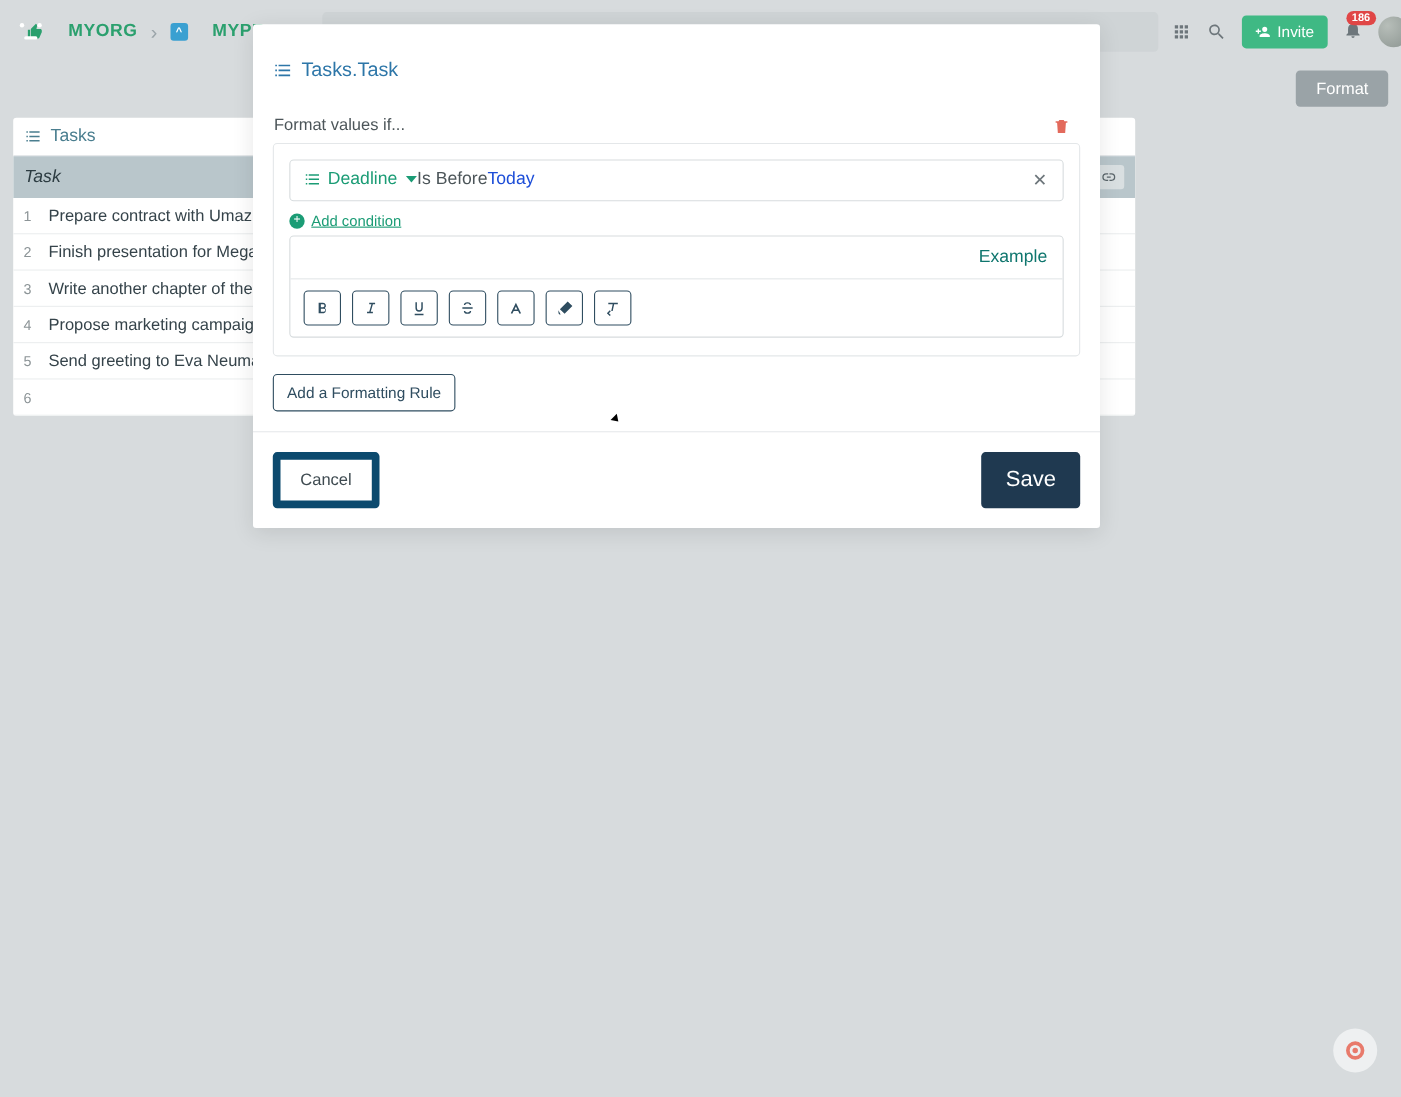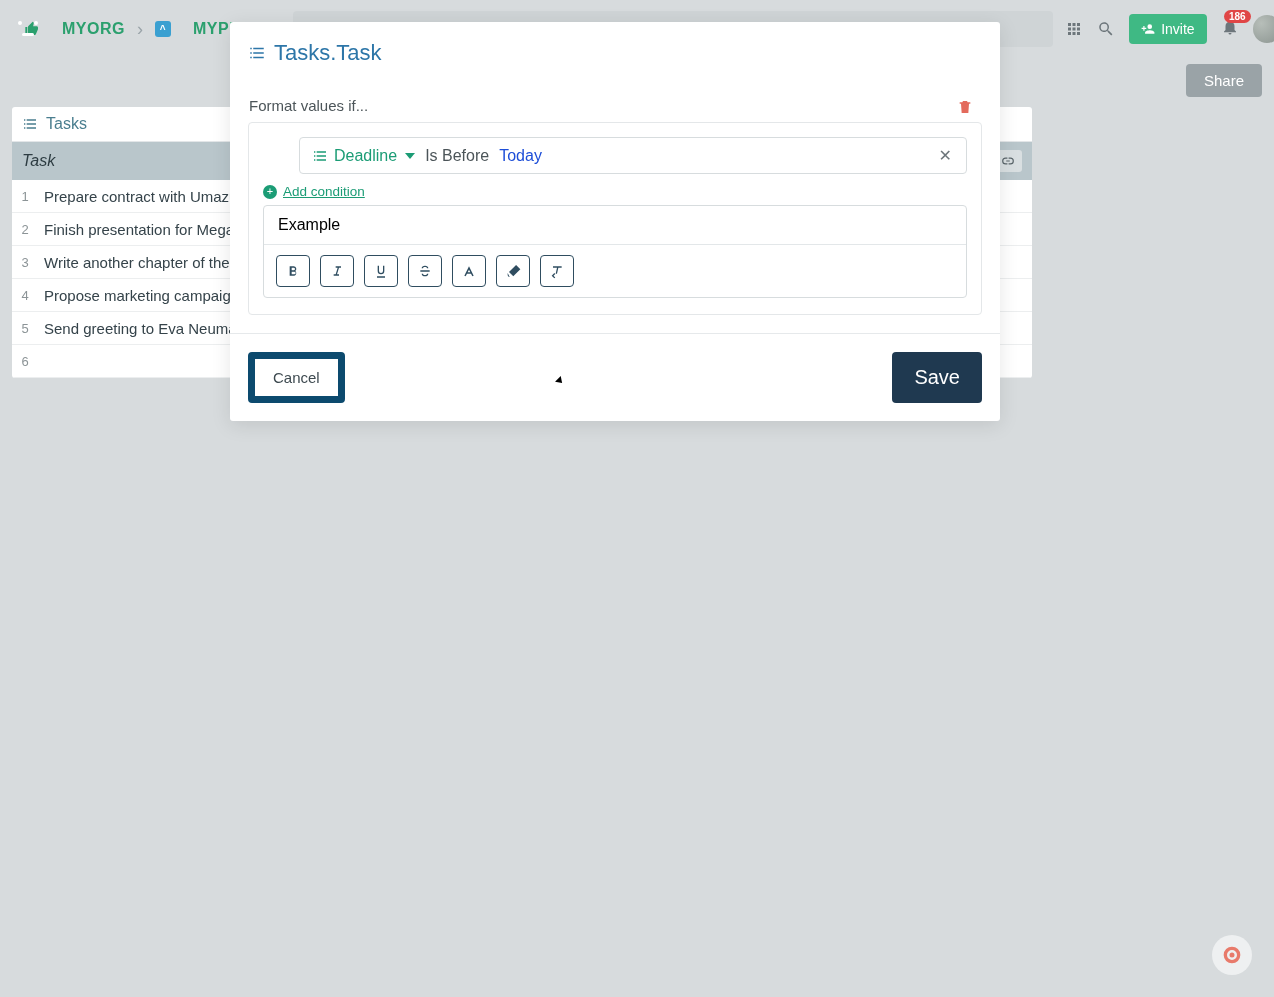--- a/index.html
+++ b/index.html
@@ -129,43 +129,42 @@
   .modal {
     position:absolute;
     left: 230px; top: 22px;
     width: 770px;
     background:#fff;
     border-radius:3px;
     box-shadow: 0 4px 20px rgba(0,0,0,0.1);
   }
   .modal-header {
     display:flex;align-items:center;gap:8px;
-    padding:18px 18px 10px;
-    color:#2d76a8; font-size:22px;
+    padding:31px 18px 10px;
+    color:#2d76a8; font-size:18px;
   }
   .modal-header svg { width:18px;height:18px;fill:#2d76a8; }
   .modal-body { padding: 6px 18px 18px; }
   .rule-block {
     border:1px solid #e4e7e9; border-radius:4px;
     padding:14px 14px 16px; margin-top:40px;
     position:relative;
   }
   .rule-label {
     position:absolute; top:-26px; left:0;
     color:#4c5559; font-size:15px;
   }
   .trash {
     position:absolute; top:-24px; right:8px;
     width:16px;height:16px;fill:#e36a5c;cursor:pointer;
   }
   .cond-row {
     border:1px solid #d7dcde; border-radius:4px;
-    display:flex;align-items:flex-end;gap:10px;
+    display:flex;align-items:flex-start;
     padding:8px 10px 8px 12px;
-    margin-left:36px;
   }
   .cond-field {
     display:flex;align-items:center;gap:6px;
     color:#1b9c75; font-weight:500;
   }
   .cond-field svg { width:16px;height:16px;fill:#1b9c75; }
   .caret-down {
     width:0;height:0;border-left:5px solid transparent;border-right:5px solid transparent;
     border-top:6px solid #1b9c75; margin-left:2px;
   }
@@ -184,21 +183,22 @@
     color:#fff;display:inline-flex;align-items:center;justify-content:center;
     font-size:11px;line-height:1;
   }
   .add-cond a { color:#1b9c75; text-decoration:underline; }
   .fmt-label { margin-top:16px; color:#4c5559; font-size:15px; }
   .fmt-box {
     border:1px solid #d7dcde; border-radius:4px; margin-top:6px;
   }
   .fmt-example {
     padding:10px 14px; border-bottom:1px solid #e3e7e9;
-    color:#000000;
+    color:#0f766e;
+    text-align:right;
   }
   .fmt-toolbar {
     display:flex; gap:10px; padding:10px 12px;
   }
   .fmt-btn {
     width:34px;height:32px;border:1.5px solid #2f4d60;border-radius:4px;
     background:#fff;display:inline-flex;align-items:center;justify-content:center;
     color:#2f4d60;cursor:pointer;
   }
   .fmt-btn svg { width:16px;height:16px;fill:#2f4d60; }
@@ -277,21 +277,21 @@
           <path d="M12 22a2 2 0 002-2h-4a2 2 0 002 2zm6-6V11a6 6 0 00-5-5.9V4a1 1 0 00-2 0v1.1A6 6 0 006 11v5l-2 2v1h16v-1l-2-2z"></path>
         </svg>
       <span class="badge">186</span>
     </div>
     <div class="globe"></div>
   </div>
 </div>
 
 <div class="main">
   <div class="share-row">
-    <button class="share-btn">Share</button>
+    <button class="share-btn">Format</button>
   </div>
 
   <div class="grid-wrap">
     <div class="grid-title">
       <svg class="list-icon" viewBox="0 0 24 24">
           <path d="M3 5h2v2H3zM7 5h14v2H7zM3 11h2v2H3zM7 11h14v2H7zM3 17h2v2H3zM7 17h14v2H7z"></path>
         </svg>
       <span>Tasks</span>
     </div>
     <div class="grid-header">
@@ -401,20 +401,21 @@
               </button>
             <button class="fmt-btn">
                 <svg viewBox="0 0 24 24">
                   <path d="M6 5h13v2h-5l-2 9h-2l2-9H6zM4 19l4-4 1.4 1.4L6.8 19l2.6 2.6L8 23l-4-4z"></path>
                 </svg>
               </button>
           </div>
         </div>
       </div>
 
+      <button class="add-rule-btn">Add a Formatting Rule</button>
     </div>
 
     <div class="modal-footer">
       <button class="cancel-btn">Cancel</button>
       <button class="save-btn">Save</button>
     </div>
   </div>
 
   <div class="cursor-arrow"></div>
 </div>

